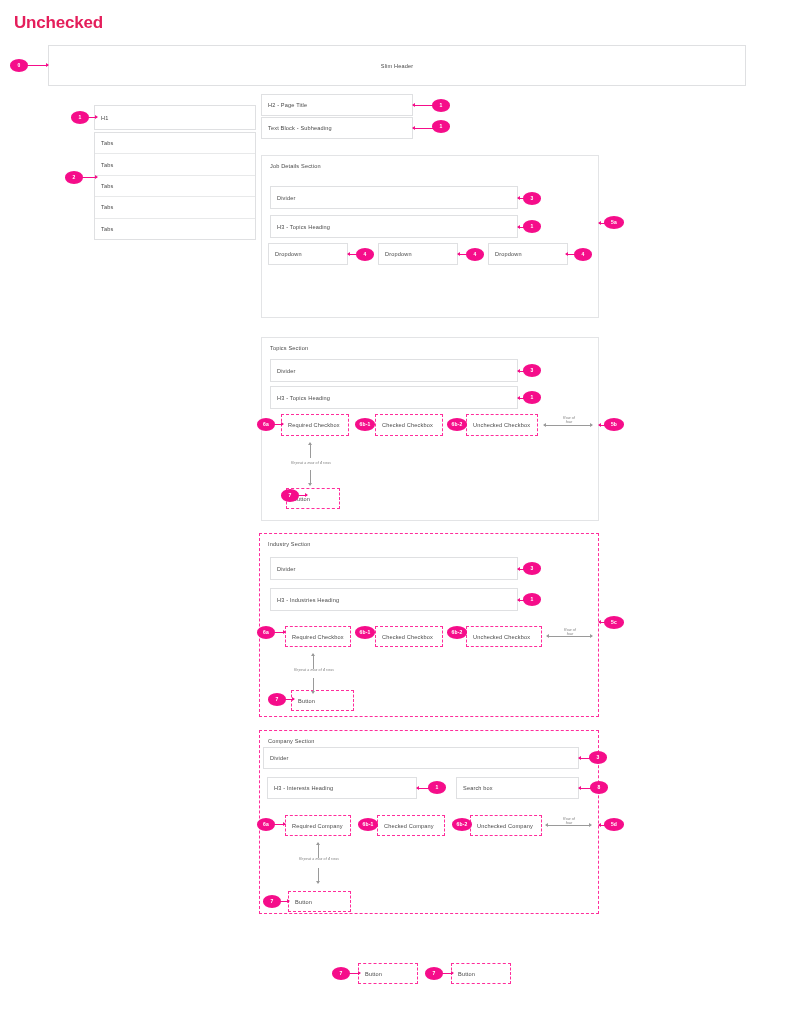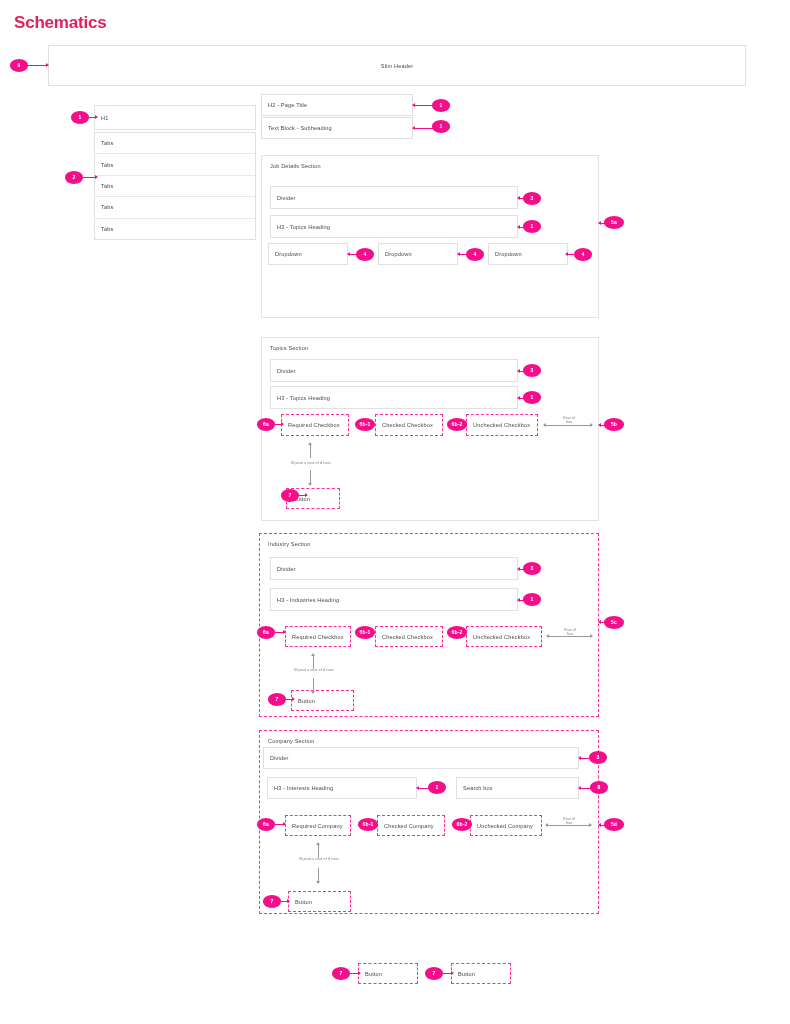--- a/index.html
+++ b/index.html
@@ -147,21 +147,21 @@
     border-left:3px solid #9a9a9a;
     border-top:2.5px solid transparent;
     border-bottom:2.5px solid transparent;
   }
 </style>
 </head>
 <body>
 
 <div class="canvas">
 
-  <div class="page-title">Schematics</div>
+  <div class="page-title">Unchecked</div>
 
   <div class="badge" style="left:10px;top:59px;">0</div>
   <div class="leader arrow-r" style="left:28px;top:65px;width:20px;"></div>
   <div class="wbox center" style="left:48px;top:45px;width:698px;height:41px;">
     <span>Slim Header</span>
   </div>
 
   <div class="badge" style="left:71px;top:111px;">1</div>
   <div class="leader arrow-r" style="left:89px;top:117px;width:8px;"></div>
   <div class="wbox" style="left:94px;top:105px;width:162px;height:25px;">

